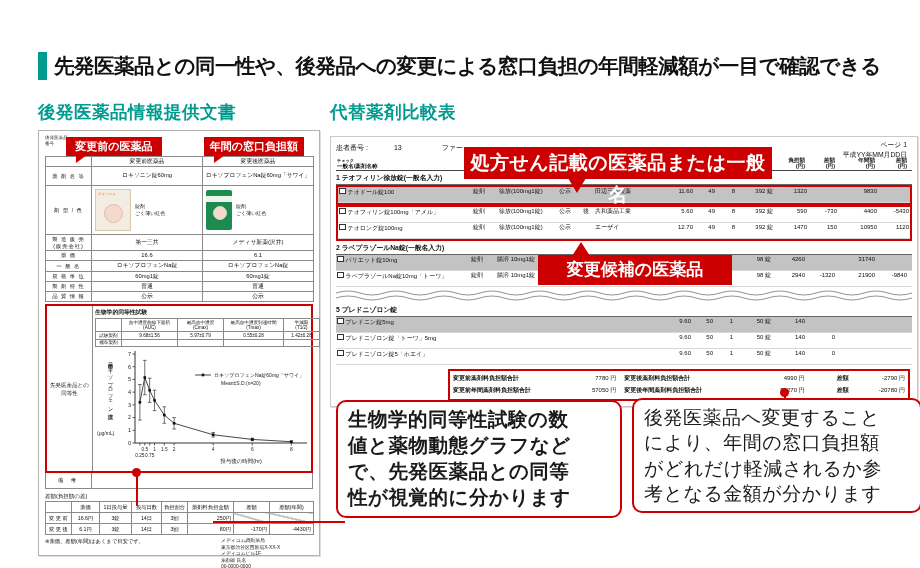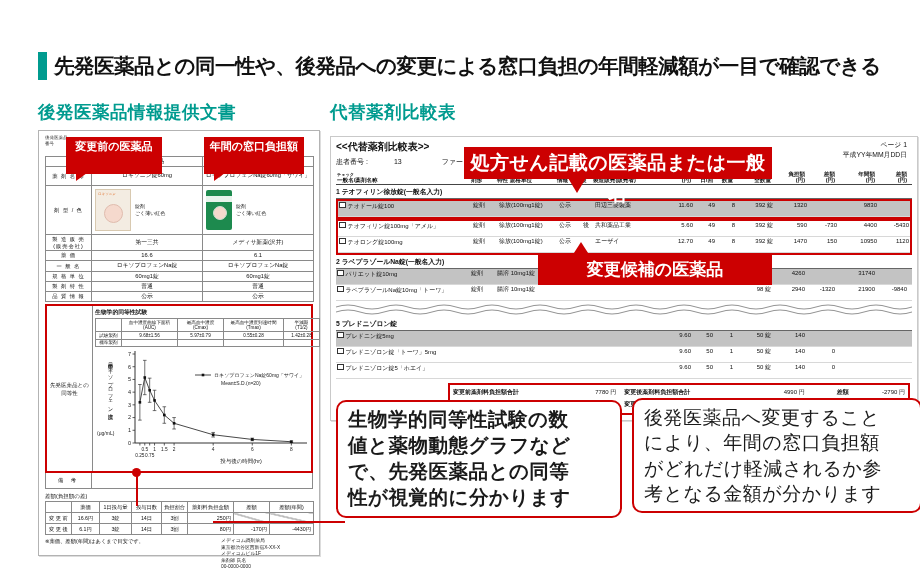--- a/index.html
+++ b/index.html
@@ -69,26 +69,26 @@
   .wave{display:block;margin:2px 0;}
   .totals{position:relative;margin:4px 0 2px 112px;width:462px;border:2px solid #cc0001;padding:2px 3px;box-sizing:border-box;}
   .trow{display:flex;align-items:center;height:12px;font-size:6px;}
   .trow .tl{width:128px;font-weight:bold;}
   .trow .tv{width:44px;text-align:right;}
   .trow .tl2{width:142px;font-weight:bold;margin-left:8px;}
   .trow .tv2{width:48px;text-align:right;}
   .trow .dl{width:22px;margin-left:32px;font-weight:bold;}
   .trow .dv{width:50px;text-align:right;}
   
-  .redlabel{position:absolute;background:#cc0001;color:#fff;font-weight:bold;font-size:11px;text-align:center;line-height:19px;height:37px;z-index:6;}
+  .redlabel{position:absolute;background:#cc0001;color:#fff;font-weight:bold;font-size:11px;text-align:center;line-height:19px;height:19px;z-index:6;}
   .redlabel .ptr{position:absolute;left:10px;bottom:-7px;width:0;height:0;border-top:8px solid #cc0001;border-right:11px solid transparent;}
   .callout-red{position:absolute;background:#cc0001;color:#fff;font-weight:bold;text-align:center;z-index:6;}
   .co-presc{left:464px;top:147px;width:308px;height:32px;font-size:19px;line-height:32px;letter-spacing:0.5px;}
   .co-presc .tri{position:absolute;left:104px;bottom:-14px;width:0;height:0;border-left:9px solid transparent;border-right:9px solid transparent;border-top:15px solid #cc0001;}
-  .co-cand{left:538px;top:255px;width:234px;height:30px;font-size:17px;line-height:30px;}
+  .co-cand{left:538px;top:255px;width:194px;height:30px;font-size:17px;line-height:30px;}
   .co-cand .tri{position:absolute;left:34px;top:-13px;width:0;height:0;border-left:9px solid transparent;border-right:9px solid transparent;border-bottom:14px solid #cc0001;}
   
   .speech{position:absolute;background:#fff;border:2.5px solid #cc0001;border-radius:10px;padding:5px 10px;font-size:19.5px;line-height:1.33;letter-spacing:0.5px;white-space:pre-line;color:#1a1a1a;z-index:5;}
   .sp-left{left:336px;top:400px;width:262px;font-weight:bold;}
   .sp-right{left:632px;top:398px;width:266px;font-size:19px;}
   
   .dot{position:absolute;width:9px;height:9px;border-radius:50%;background:#cc0001;z-index:4;}
   .cline{position:absolute;background:#cc0001;z-index:4;}
 </style>
 </head>
@@ -352,21 +352,20 @@
           <div>メディコム調剤薬局</div>
           <div>東京都渋谷区西新宿X-XX-X</div>
           <div>メディコムビル1F</div>
           <div>薬剤師 氏名</div>
           <div>00-0000-0000</div>
         </div>
     </div>
   </div>
 
   <div class="doc doc-right">
-    <div class="rtitle">&lt;&lt;代替薬剤比較表&gt;&gt;</div>
     <div class="rhead-right">
       <div>ページ 1</div>
       <div>平成YY年MM月DD日</div>
     </div>
     <div class="patient">
       <b>患者番号 :</b><span>13</span><span class="pname">ファー</span>
     </div>
     <div class="altgrid althead" id="alt-head">
         <div class="hc"><span class="chk-lab">チェック</span><span>一般名/薬剤名称</span></div>
         <div class="hc">剤形</div>

